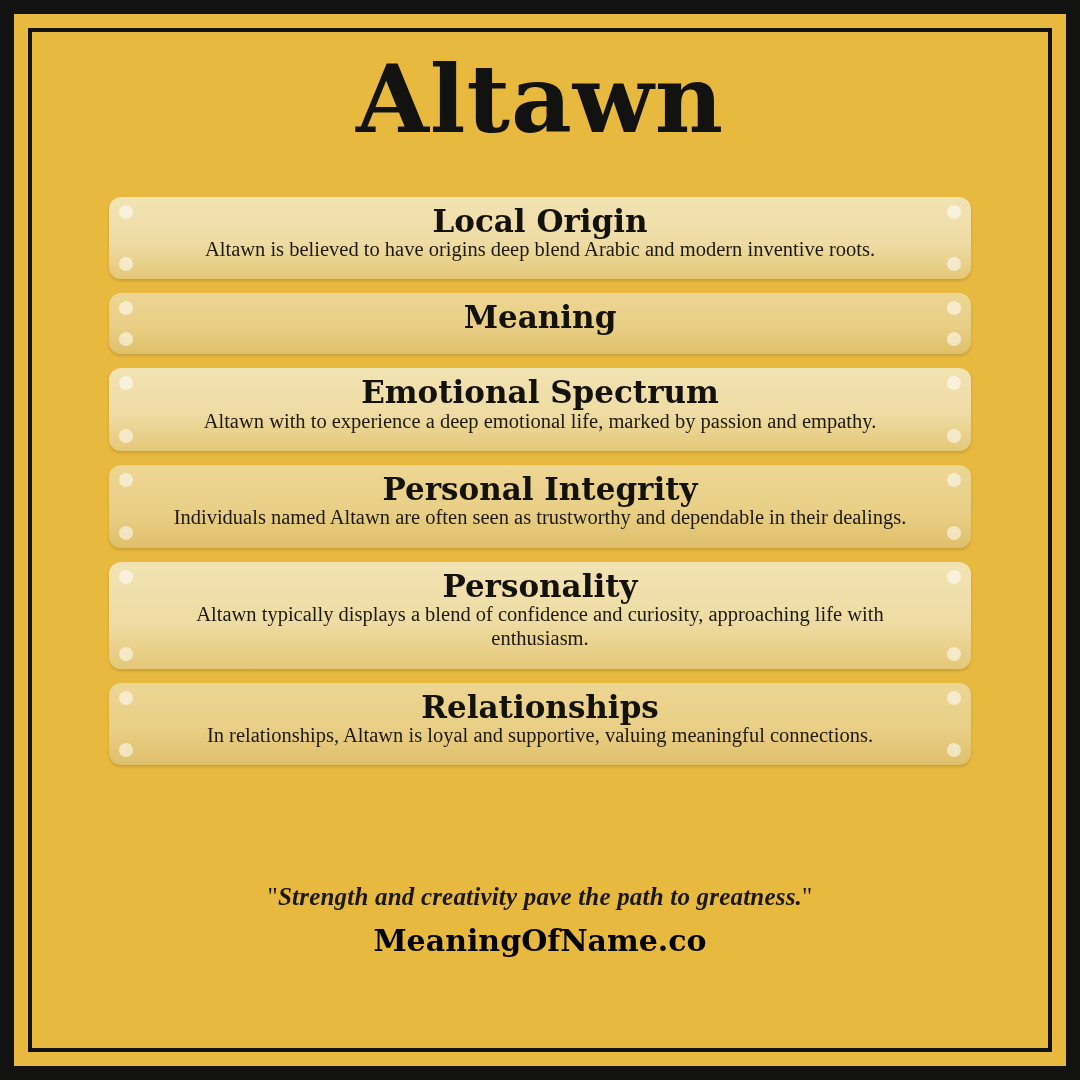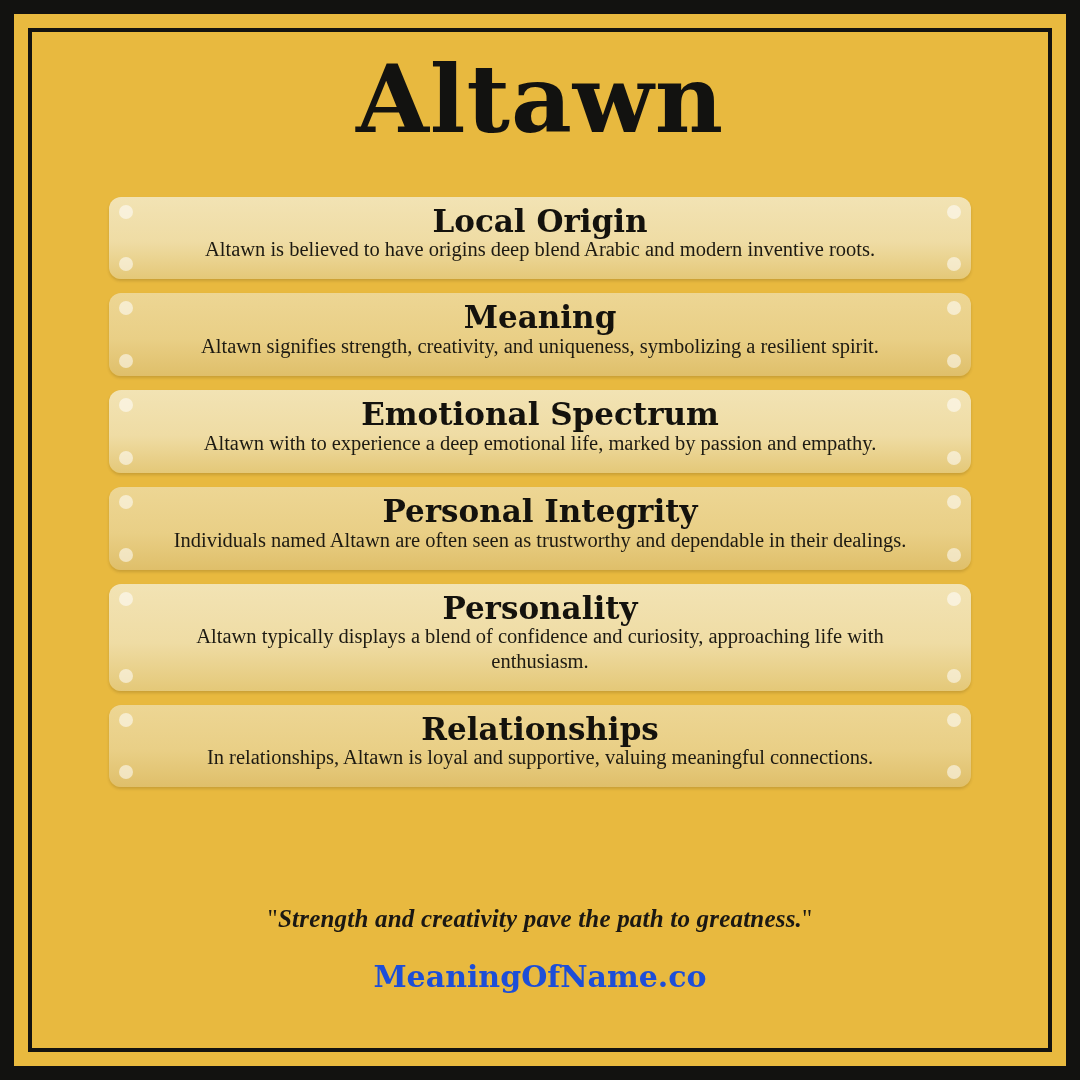--- a/index.html
+++ b/index.html
@@ -108,24 +108,24 @@
     font-style: italic;
     font-weight: bold;
     color: #1b1813;
     letter-spacing: 0.2px;
   }
   .quote .mark {
     font-style: normal;
     font-weight: normal;
   }
   .brand {
-    margin-top: 26px;
+    margin-top: 12px;
     font-size: 30px;
     font-weight: bold;
-    color: #1d4ed8;
+    color: #000000;
     font-family: "DejaVu Serif", "Liberation Serif", serif;
   }
 </style>
 </head>
 <body>
 
 <div class="poster">
   <div class="inner-frame"></div>
 
   <div class="content">
@@ -142,21 +142,20 @@
         <div class="card-title">Local Origin</div>
         <div class="card-desc">Altawn is believed to have origins deep blend Arabic and modern inventive roots.</div>
       </div>
 
       <div class="card alt">
         <span class="knob tl"></span>
         <span class="knob tr"></span>
         <span class="knob bl"></span>
         <span class="knob br"></span>
         <div class="card-title">Meaning</div>
-        <div class="card-desc">Altawn signifies strength, creativity, and uniqueness, symbolizing a resilient spirit.</div>
       </div>
 
       <div class="card">
         <span class="knob tl"></span>
         <span class="knob tr"></span>
         <span class="knob bl"></span>
         <span class="knob br"></span>
         <div class="card-title">Emotional Spectrum</div>
         <div class="card-desc">Altawn with to experience a deep emotional life, marked by passion and empathy.</div>
       </div>

